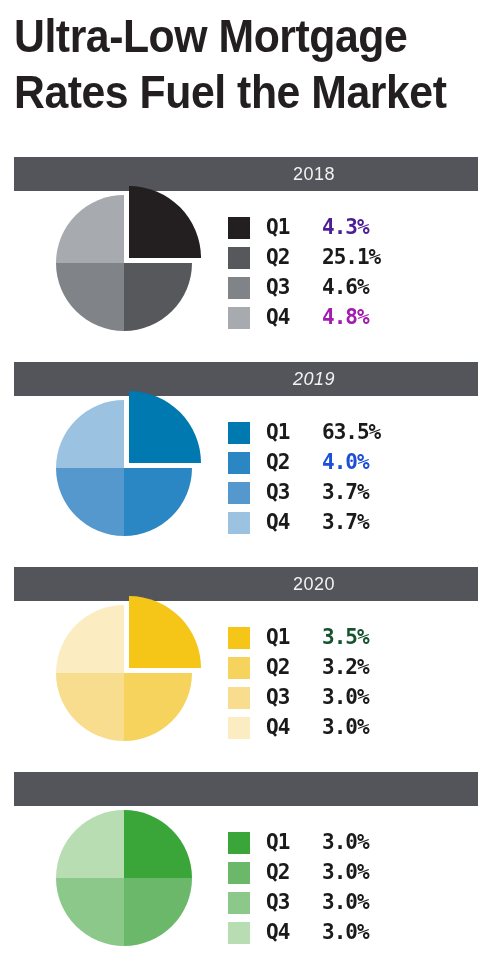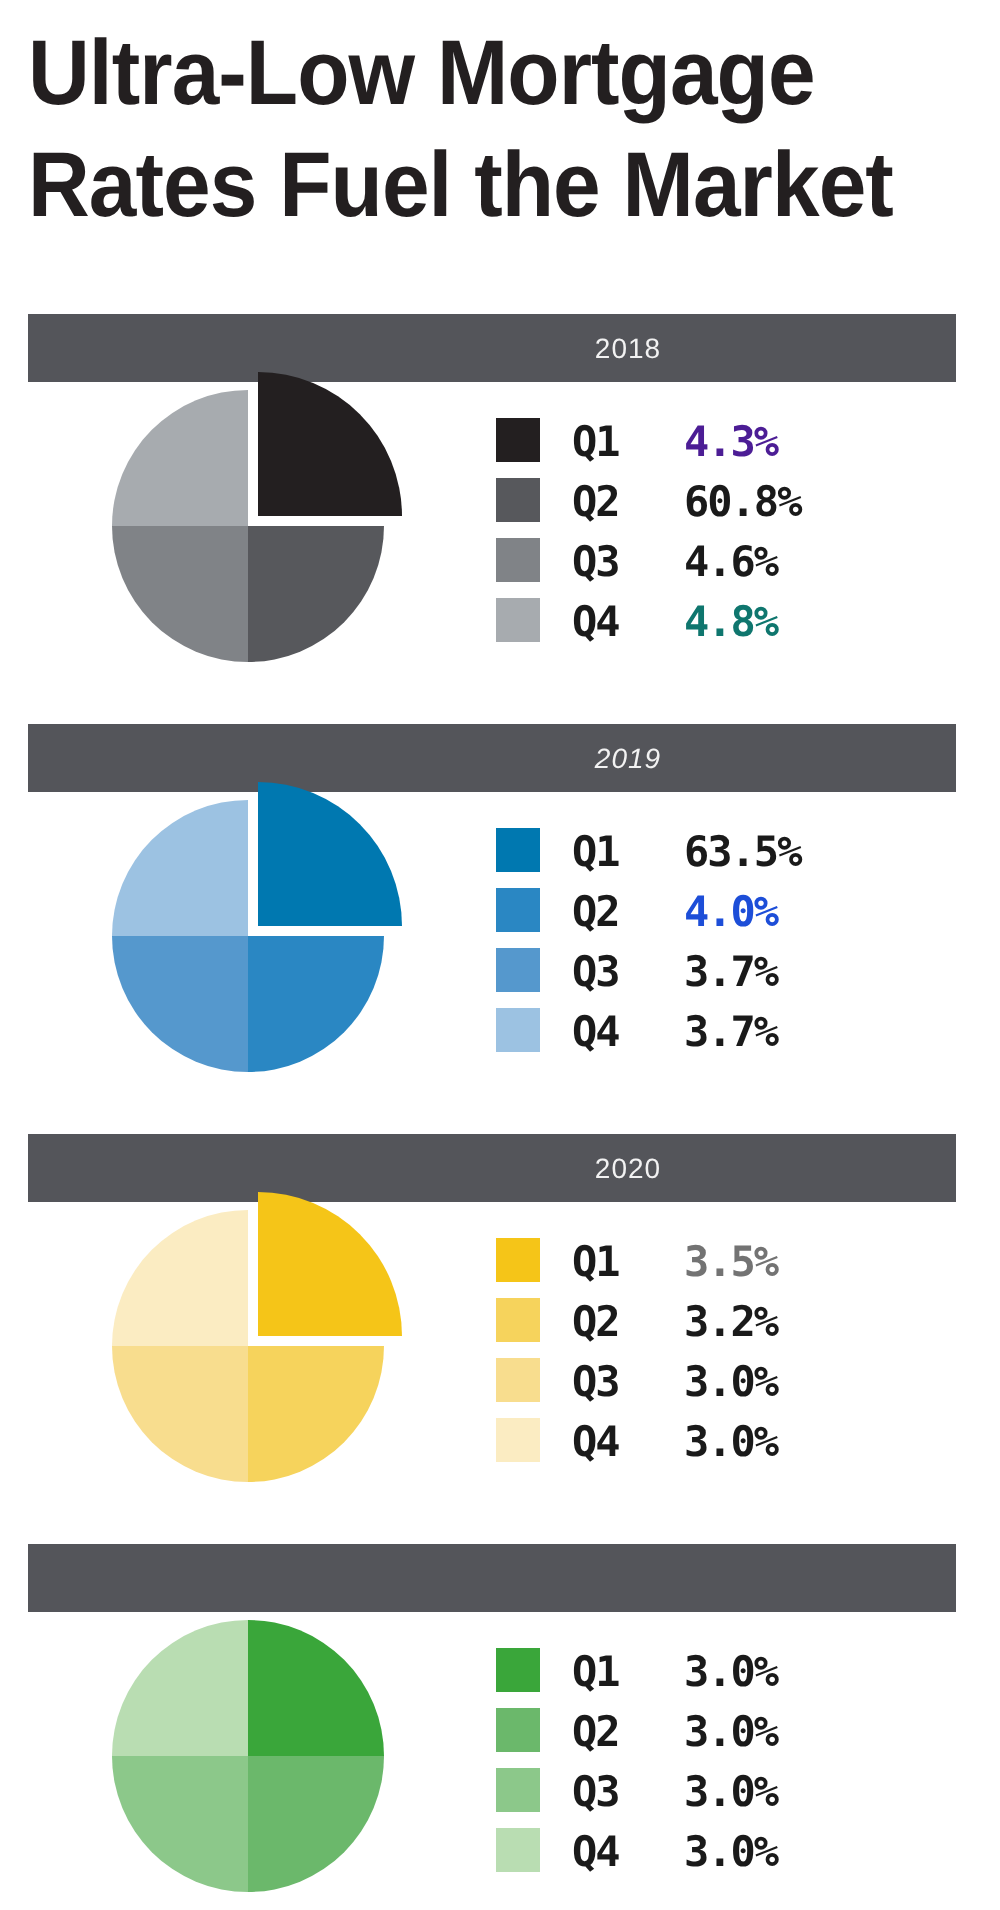--- a/index.html
+++ b/index.html
@@ -51,21 +51,21 @@
   }
   .year-label {
     position: absolute;
     left: 150px;
     top: 0;
     width: 328px;
     height: 34px;
     line-height: 34px;
     text-align: center;
     color: #f2f2f2;
-    font-size: 14px;
+    font-size: 18px;
     font-family: "Liberation Sans", sans-serif;
     font-weight: normal;
     letter-spacing: 0.5px;
   }
 
   .pie-wrap {
     position: absolute;
     left: 26px;
     top: 8px;
     width: 200px;
@@ -75,23 +75,22 @@
 
   
   .legend {
     position: absolute;
     left: 228px;
     top: 52px;
     width: 250px;
   }
   .legend-row {
     display: flex;
-    align-items: flex-start;
+    align-items: flex-end;
     height: 30px;
-    margin-left: 20px;
   }
   .swatch {
     width: 22px;
     height: 22px;
     flex: 0 0 22px;
   }
   .legend-q {
     font-family: "DejaVu Sans Mono", "Liberation Mono", monospace;
     font-weight: bold;
     font-size: 21px;
@@ -131,31 +130,31 @@
       <div class="year-label" style="color: rgb(242, 242, 242);">2018</div>
       <div class="legend">
         <div class="legend-row">
           <span class="swatch" style="background: rgb(35, 31, 32);"></span>
           <span class="legend-q" style="color: rgb(26, 26, 26);">Q1</span>
           <span class="legend-v" style="color: #4c1d95;">4.3%</span>
         </div>
         <div class="legend-row">
           <span class="swatch" style="background: rgb(87, 88, 92);"></span>
           <span class="legend-q" style="color: rgb(26, 26, 26);">Q2</span>
-          <span class="legend-v" style="color: rgb(26, 26, 26);">60.8%</span>
+          <span class="legend-v" style="color: rgb(26, 26, 26);">25.1%</span>
         </div>
         <div class="legend-row">
           <span class="swatch" style="background: rgb(128, 131, 135);"></span>
           <span class="legend-q" style="color: rgb(26, 26, 26);">Q3</span>
           <span class="legend-v" style="color: rgb(26, 26, 26);">4.6%</span>
         </div>
         <div class="legend-row">
           <span class="swatch" style="background: rgb(167, 171, 175);"></span>
           <span class="legend-q" style="color: rgb(26, 26, 26);">Q4</span>
-          <span class="legend-v" style="color: #0f766e;">4.8%</span>
+          <span class="legend-v" style="color: #a21caf;">4.8%</span>
         </div>
       </div>
     </div>
     <div class="year-section" style="top: 362px; height: 198px;">
       <div class="header-bar" style="background: rgb(84, 85, 90);"></div>
       <div class="pie-wrap">
         <svg width="200" height="200" viewBox="0 0 200 200">
           <path d="M 98 98 L 98 30 A 68 68 0 0 0 30 98 Z" fill="#9cc2e2"></path>
           <path d="M 98 98 L 30 98 A 68 68 0 0 0 98 166 Z" fill="#5598cd"></path>
           <path d="M 98 98 L 98 166 A 68 68 0 0 0 166 98 Z" fill="#2a87c3"></path>
@@ -194,21 +193,21 @@
           <path d="M 98 98 L 30 98 A 68 68 0 0 0 98 166 Z" fill="#f8dd8e"></path>
           <path d="M 98 98 L 98 166 A 68 68 0 0 0 166 98 Z" fill="#f6d35c"></path>
           <path d="M 103 93 L 103 21 A 72 72 0 0 1 175 93 Z" fill="#f5c518"></path>
         </svg>
       </div>
       <div class="year-label" style="color: rgb(242, 242, 242);">2020</div>
       <div class="legend">
         <div class="legend-row">
           <span class="swatch" style="background: rgb(245, 197, 24);"></span>
           <span class="legend-q" style="color: rgb(26, 26, 26);">Q1</span>
-          <span class="legend-v" style="color: #737373;">3.5%</span>
+          <span class="legend-v" style="color: #14532d;">3.5%</span>
         </div>
         <div class="legend-row">
           <span class="swatch" style="background: rgb(246, 211, 92);"></span>
           <span class="legend-q" style="color: rgb(26, 26, 26);">Q2</span>
           <span class="legend-v" style="color: rgb(26, 26, 26);">3.2%</span>
         </div>
         <div class="legend-row">
           <span class="swatch" style="background: rgb(248, 221, 142);"></span>
           <span class="legend-q" style="color: rgb(26, 26, 26);">Q3</span>
           <span class="legend-v" style="color: rgb(26, 26, 26);">3.0%</span>

